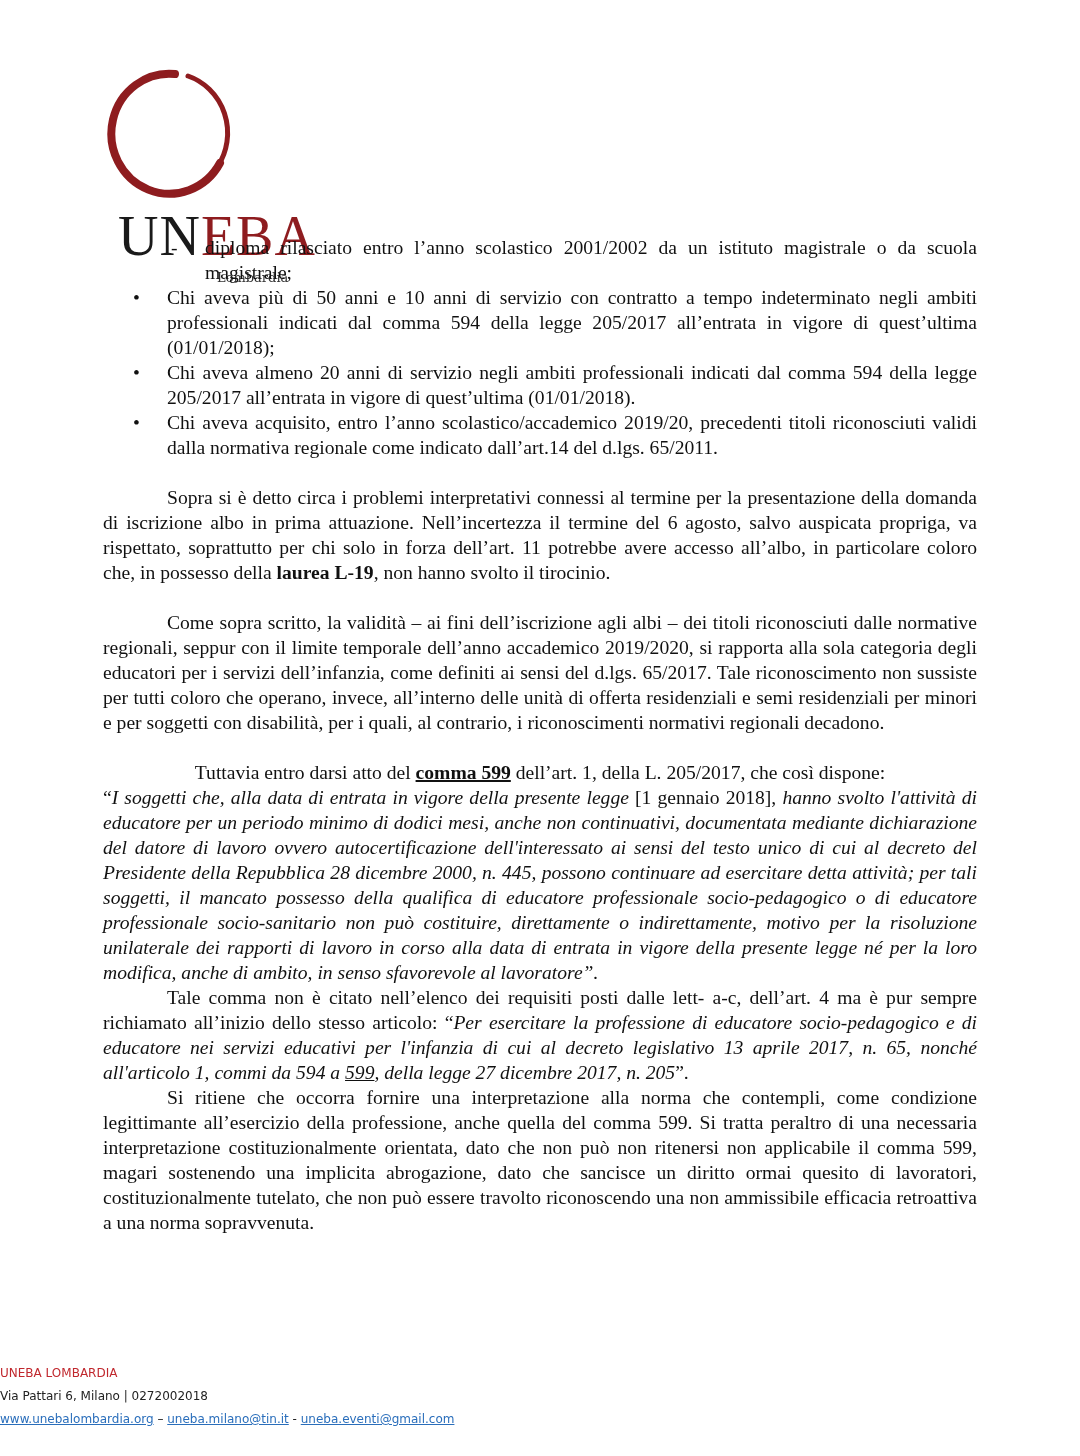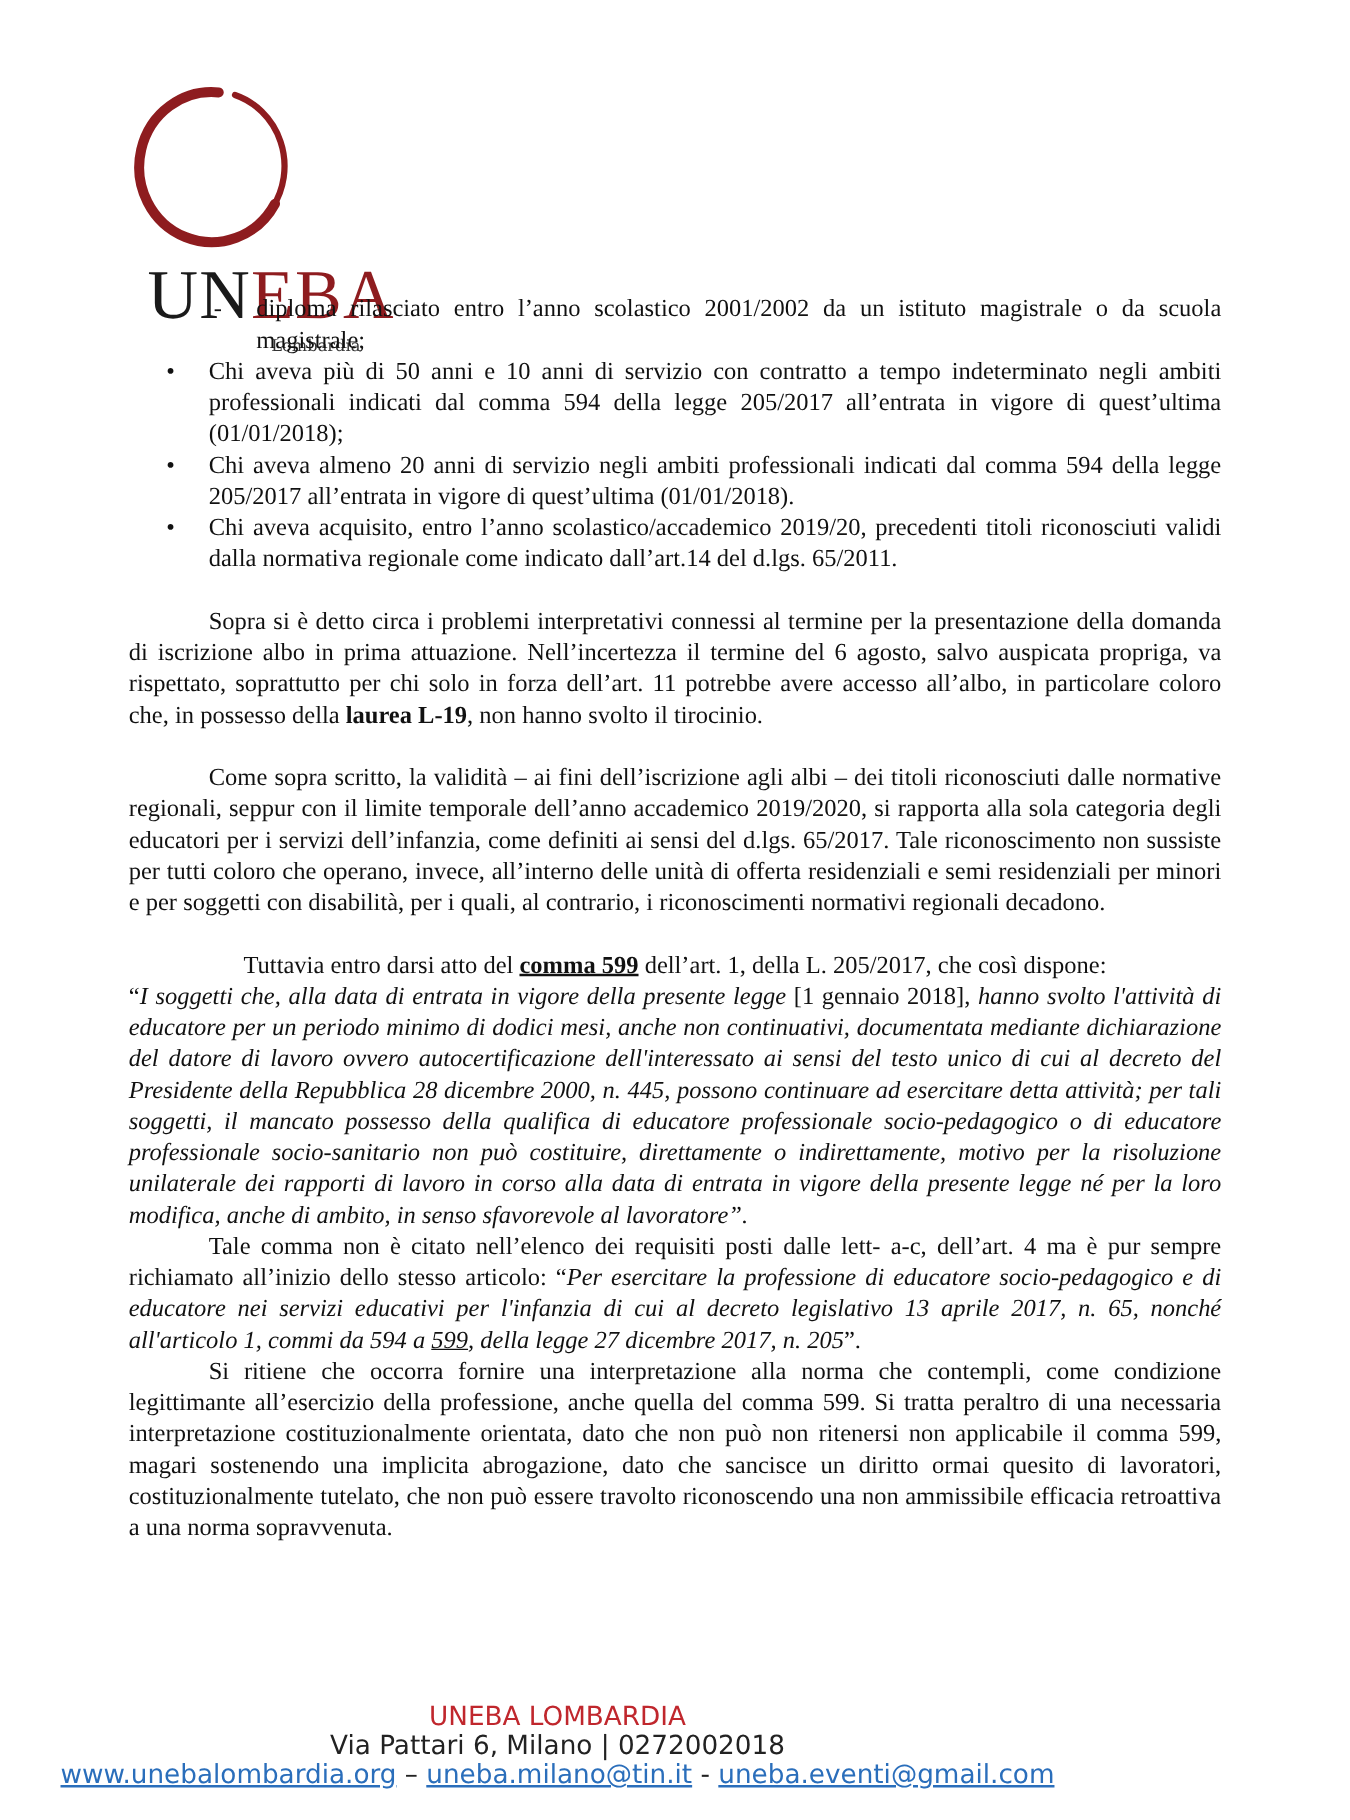--- a/index.html
+++ b/index.html
@@ -32,22 +32,22 @@
     .dash-item { padding-left: 102px; }
     .dash-item .marker { position: absolute; left: 68px; top: 0; }
     .cont { padding-left: 102px; }
     .bullet-item { padding-left: 64px; }
     .bullet-item .marker { position: absolute; left: 30px; top: 0; }
     .center { text-align: center; }
     b.u { text-decoration: underline; text-decoration-thickness: 2px; margin-top: 11px; }
     .ital { font-style: italic; }
     .ul { text-decoration: underline; }
     .footer {
-      position: absolute; left: 0; top: 1362px; width: 892px; text-align: center;
-      font-family: "DejaVu Sans", "Liberation Sans", sans-serif; font-size: 21px; line-height: 23px;
+      position: absolute; left: 0; top: 1362px; width: 892px; text-align: left;
+      font-family: "DejaVu Sans", "Liberation Sans", sans-serif; font-size: 12px; line-height: 23px;
     }
     .footer .org { color: #c0272d; }
     .footer .addr { color: #222; }
     .footer a { color: #2a6ebb; text-decoration: underline; margin-top: 40px; }
     .footer .sep { color: #222; }
   </style>
 </head>
 <body>
 
 <div class="logo">

